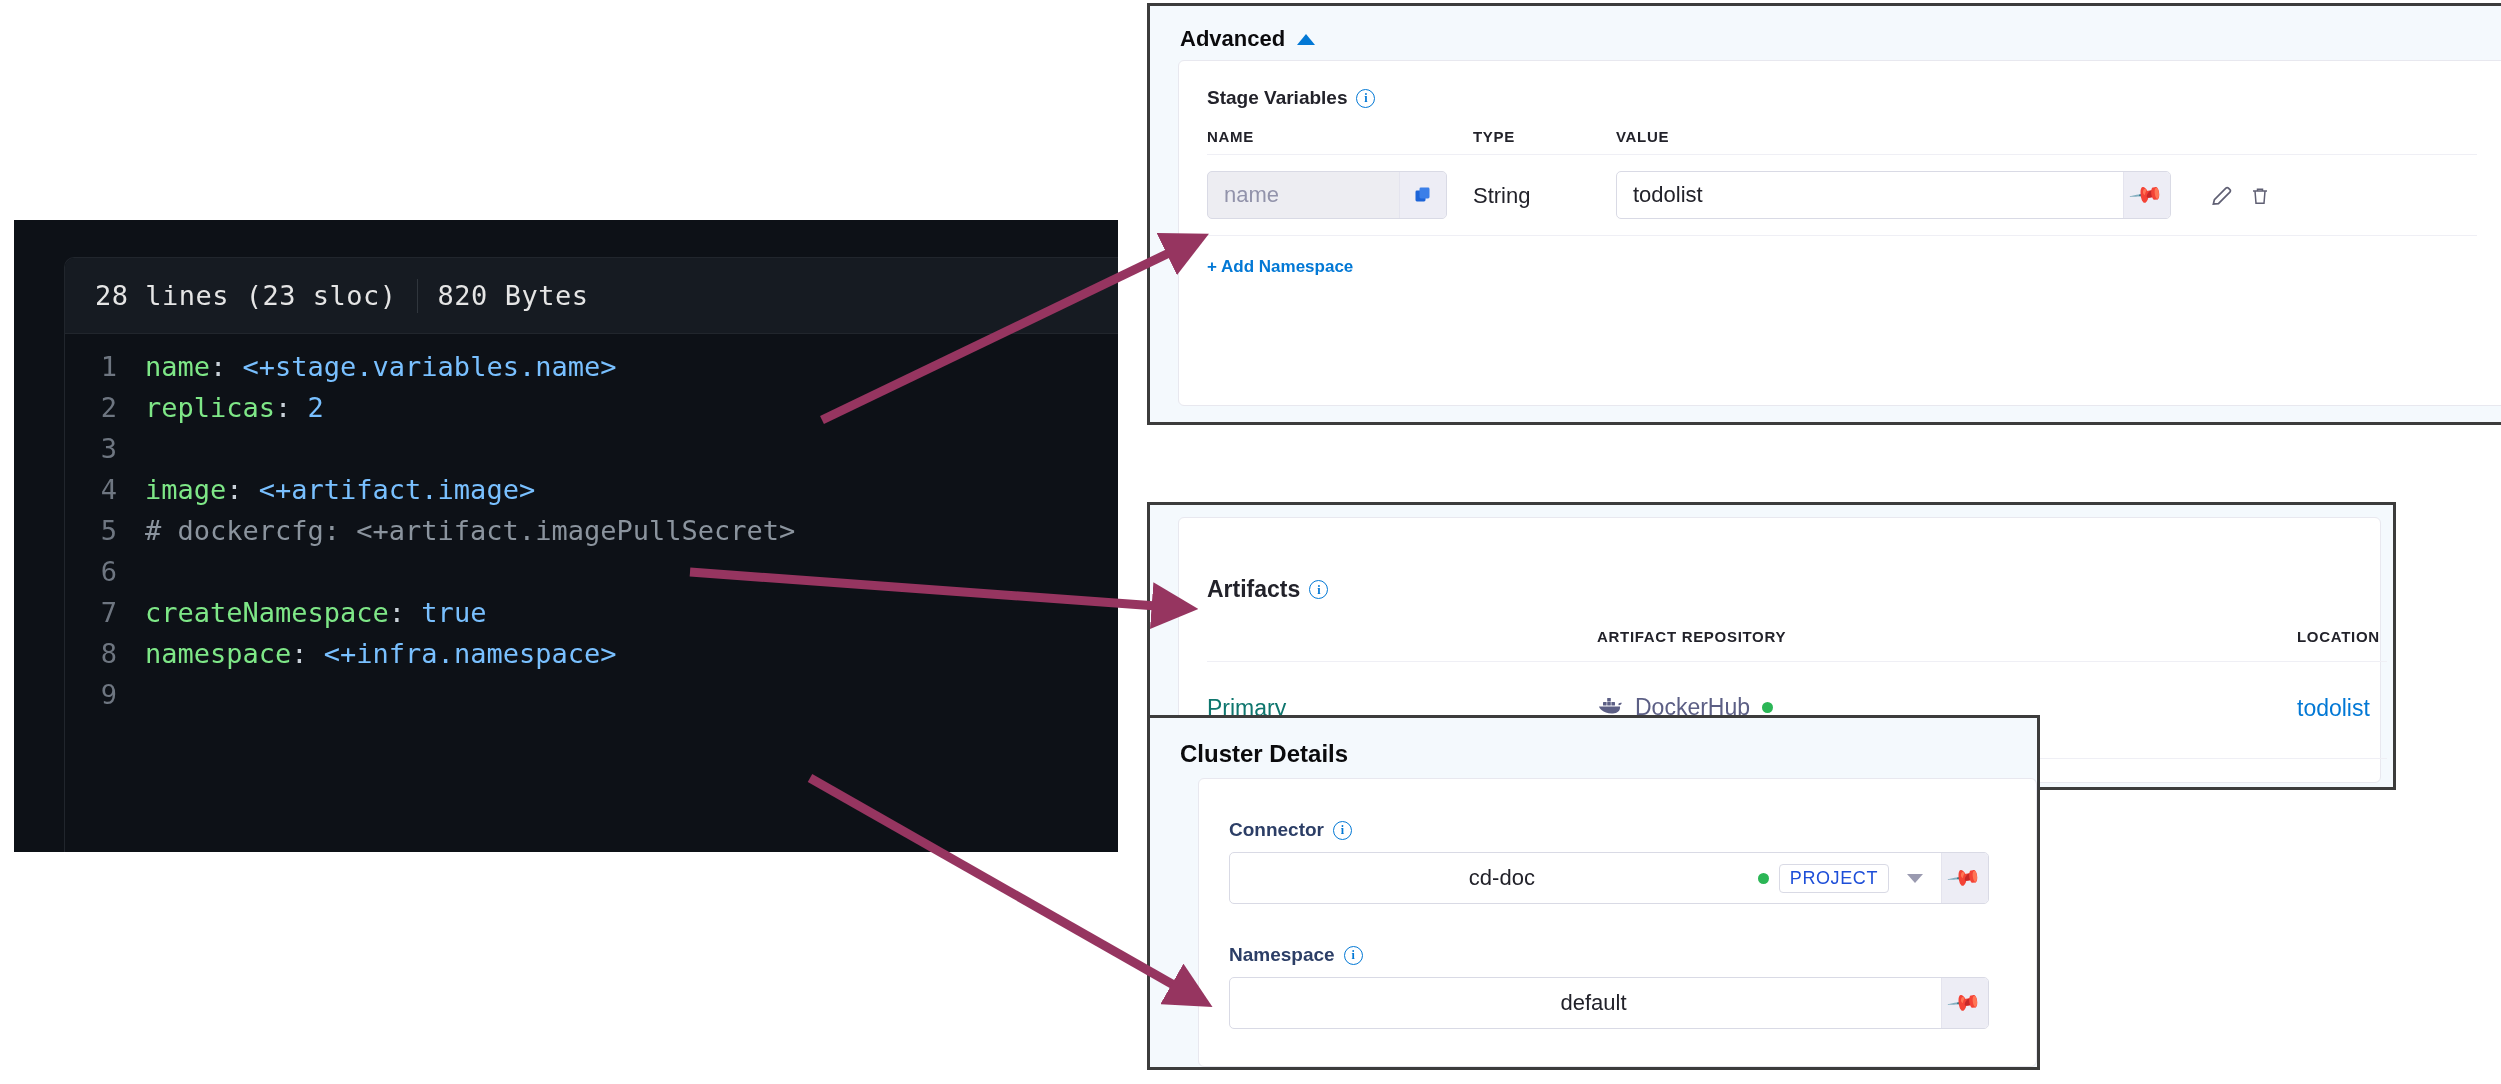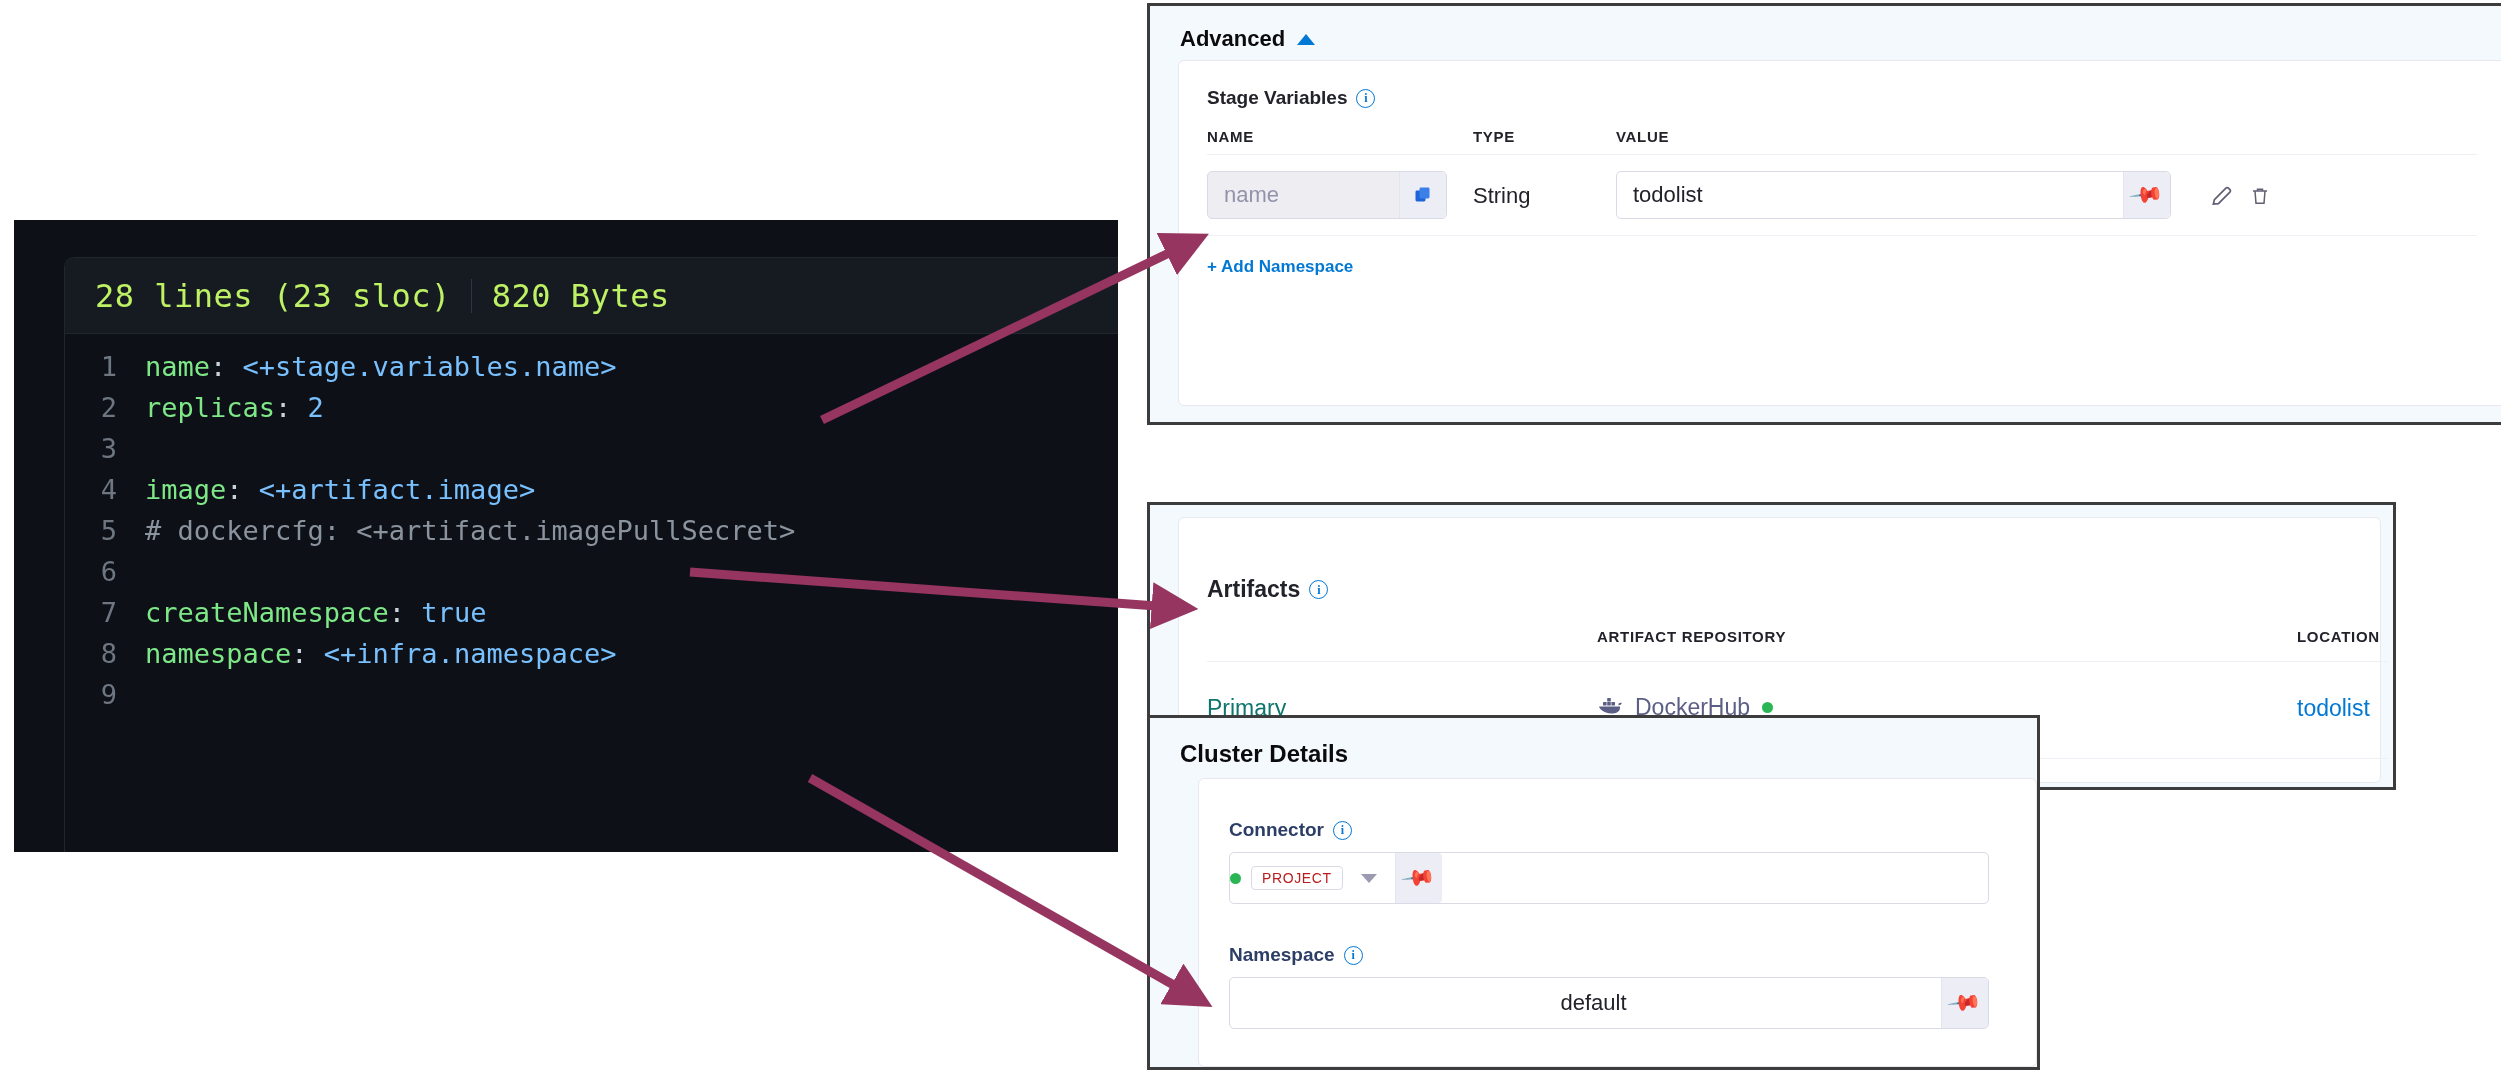--- a/index.html
+++ b/index.html
@@ -21,21 +21,21 @@
     border:1px solid #21262d; border-right:none; border-bottom:none;
     border-top-left-radius:10px;
   }
   #code-header{
     height:76px; box-sizing:border-box;
     background:#161b22;
     border-bottom:1px solid #21262d;
     border-top-left-radius:9px;
     display:flex; align-items:center; padding-left:30px;
     font-family:"DejaVu Sans Mono","Liberation Mono",monospace;
-    font-size:32px; color:#bef264; letter-spacing:.5px;
+    font-size:27px; color:#e5e5e5; letter-spacing:.5px;
   }
   #code-header .sep{
     display:inline-block; width:1px; height:34px; background:#30363d;
     margin:0 20px;
   }
   #code-lines{
     padding-top:12px;
     font-family:"DejaVu Sans Mono","Liberation Mono",monospace;
     font-size:27px; line-height:41px;
   }
@@ -118,21 +118,21 @@
   
   #panel-cluster{ left:1147px; top:715px; width:893px; height:355px; }
   #cluster-title{
     position:absolute; left:30px; top:22px;
     font-size:24px; font-weight:bold; color:#0b0b0d;
   }
   #cluster-body{ position:absolute; left:48px; top:60px; right:0; bottom:0;text-align:center; }
   .fld-label{ font-size:19px; font-weight:bold; color:#2c3e66; }
   .tag-project{
     border:1px solid #d9dae5;border-radius:4px;
-    padding:3px 10px;font-size:14px;color:#b91c1c;letter-spacing:.6px;
+    padding:3px 10px;font-size:18px;color:#1d4ed8;letter-spacing:.6px;
     font-weight:500; background:#fff;
   }
   .dot-green{ width:11px;height:11px;border-radius:50%;background:#2bb656; }
   .chev-dn{
     width:0;height:0;border-left:8px solid transparent;
     border-right:8px solid transparent;border-top:9px solid #9a9ab0;
   }
   .link-txt{ color:#0278d5; }
 
   
@@ -276,20 +276,21 @@
 </div>
 
 <div class="panel" id="panel-cluster">
   <span id="cluster-title">Cluster Details</span>
   <div class="panel-inner" id="cluster-body">
     <div class="lbl-info" style="position:absolute;left:30px;top:40px;">
       <span class="fld-label">Connector</span>
       <span class="info-i">i</span>
     </div>
     <div class="txt-field" style="position:absolute;left:30px;top:73px;width:760px;height:52px;">
+      <span class="val">cd-doc</span>
       <span class="dot-green" style="margin-right:10px;"></span>
       <span class="tag-project">PROJECT</span>
       <span class="chev-dn" style="margin:0 18px;"></span>
       <span class="affix">
           <span class="pin">📌</span>
         </span>
     </div>
 
     <div class="lbl-info" style="position:absolute;left:30px;top:165px;">
       <span class="fld-label">Namespace</span>

